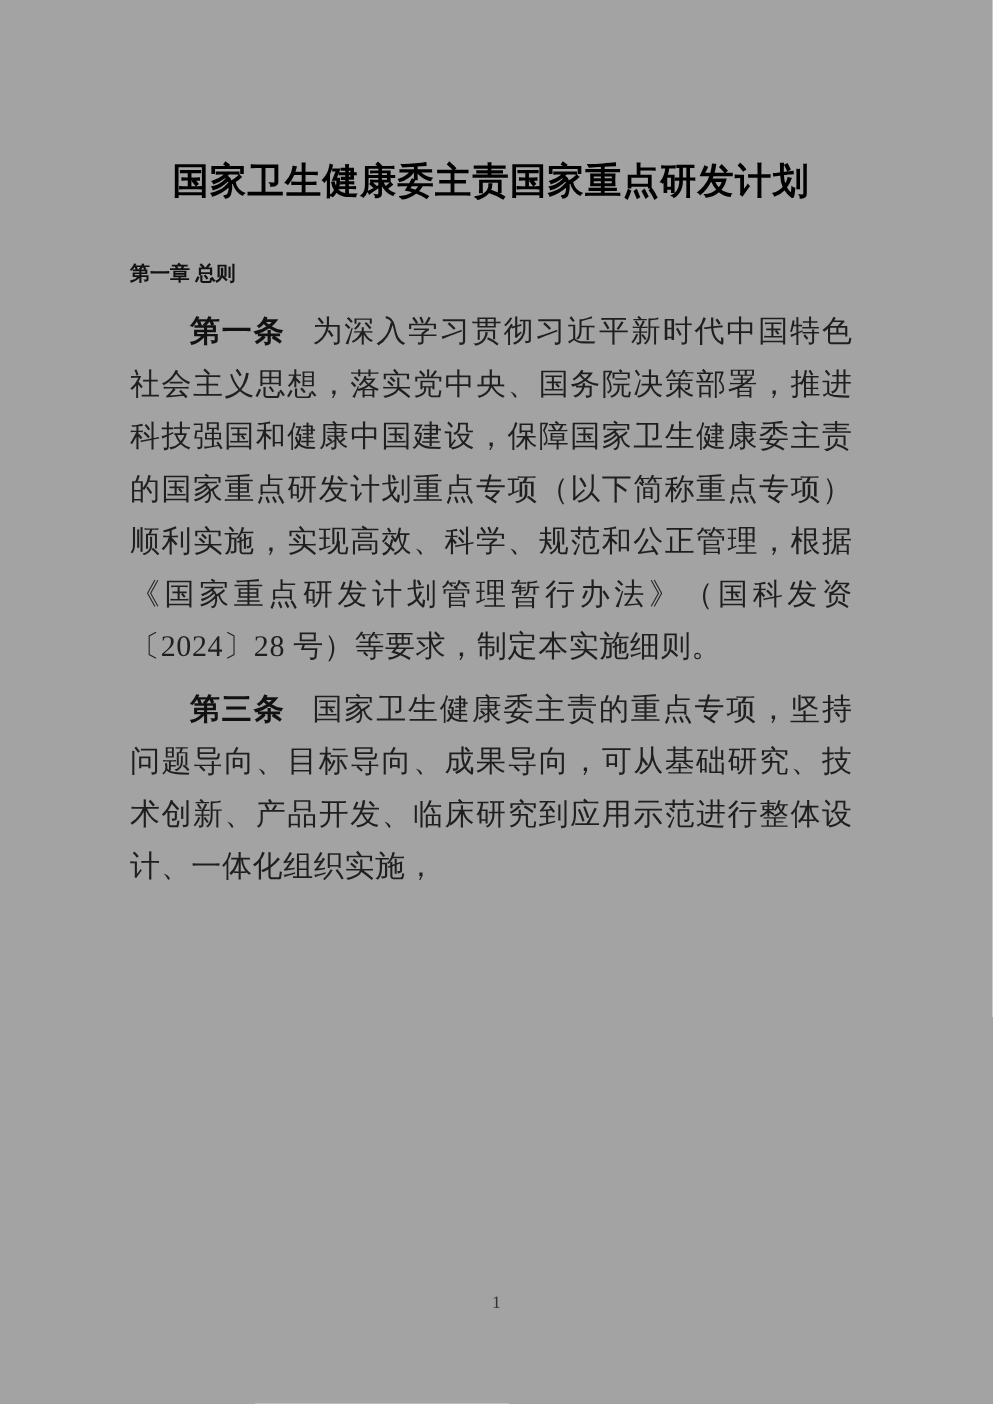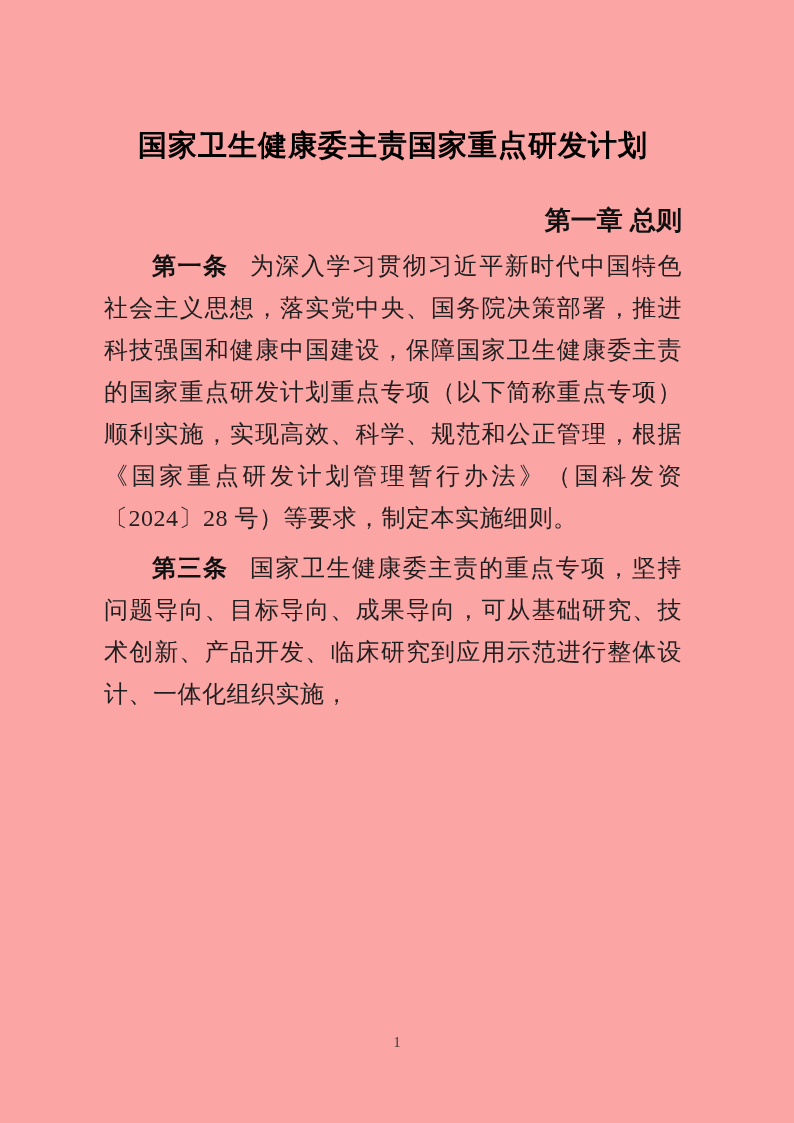--- a/index.html
+++ b/index.html
@@ -5,21 +5,21 @@
   html, body {
     margin: 0;
     padding: 0;
     background: #e8e8e8;
   }
   .page {
     position: relative;
     width: 794px;
     height: 1123px;
     margin: 0 auto;
-    background: #fca5a5;
+    background: #a3a3a3;
     overflow: hidden;
     box-sizing: border-box;
     color: #1f1f1f;
   }
   .content {
     position: absolute;
     left: 104px;
     right: 112px;
     top: 0;
   }
@@ -28,24 +28,24 @@
     text-align: center;
     font-family: "Liberation Serif", "DejaVu Serif", serif;
     font-weight: bold;
     font-size: 29px;
     line-height: 47px;
     letter-spacing: 1px;
     color: #000000;
   }
   .chapter-heading {
     margin-top: 36px;
-    text-align: right;
+    text-align: left;
     font-family: "Liberation Sans", "DejaVu Sans", sans-serif;
     font-weight: bold;
-    font-size: 26px;
+    font-size: 16px;
     line-height: 30px;
     color: #111111;
   }
   .body-text {
     margin-top: 10px;
   }
   .article {
     margin: 0 0 8px 0;
     text-indent: 2em;
     text-align: justify;

